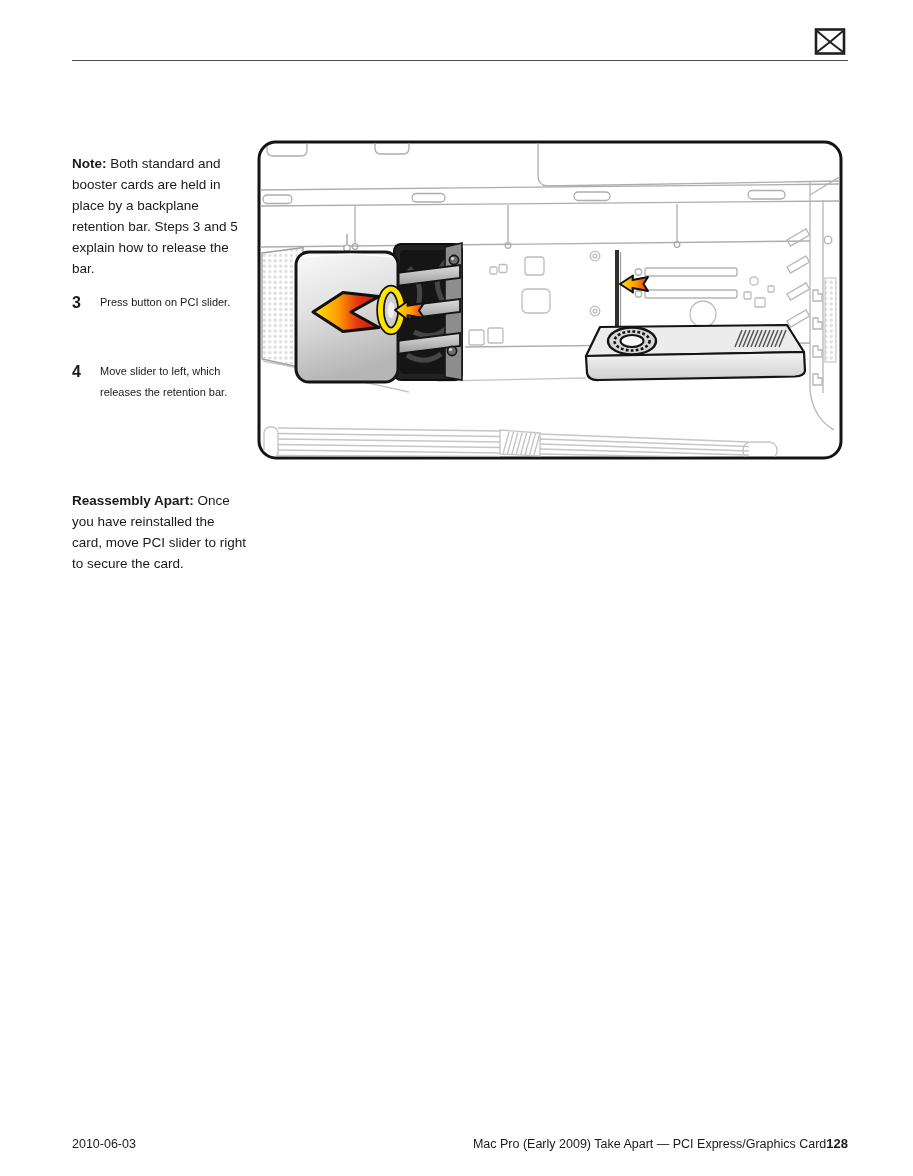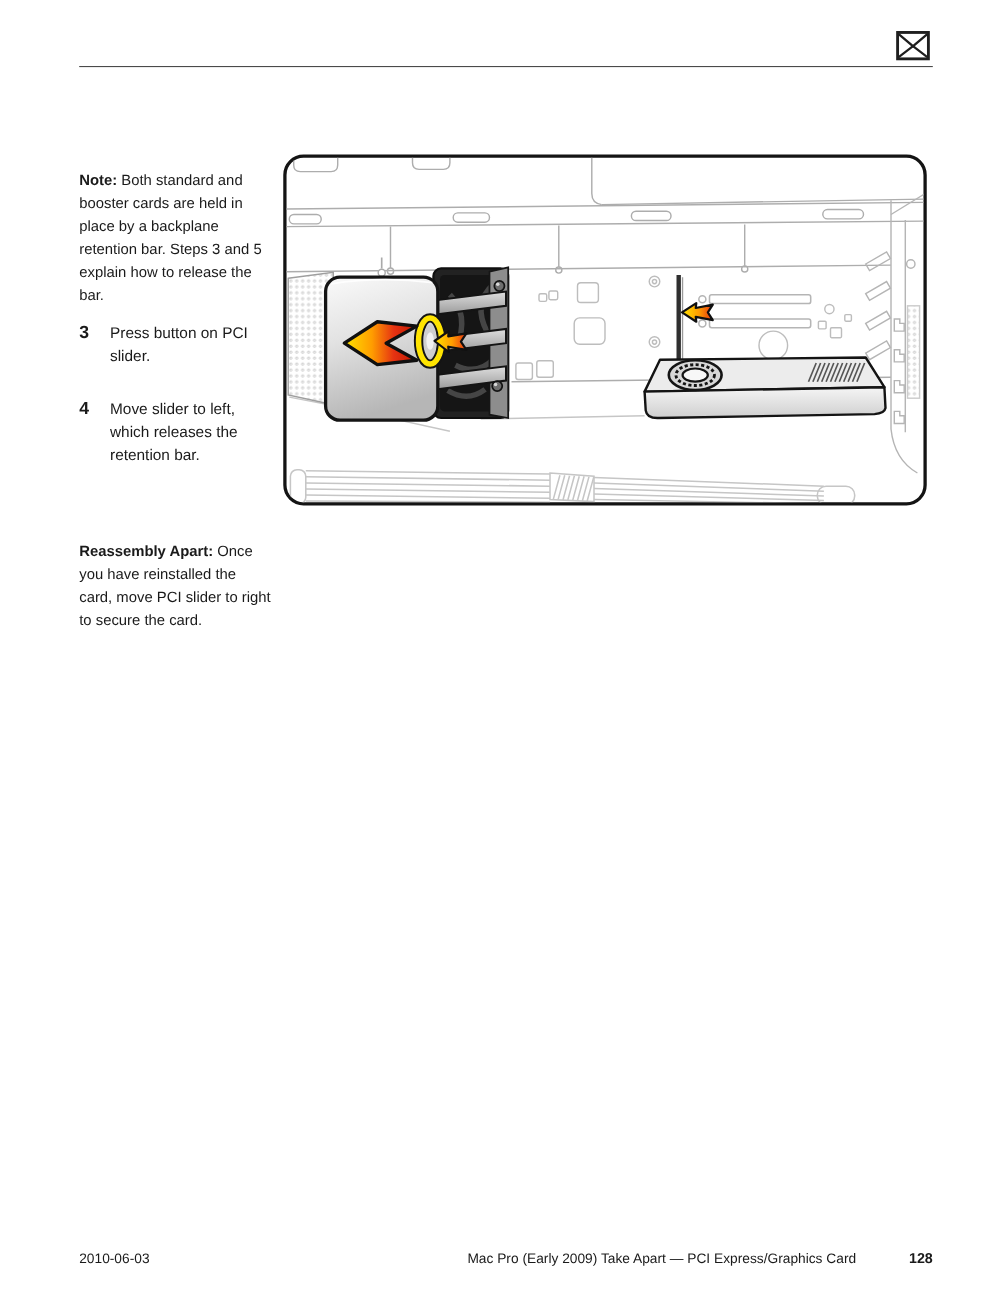--- a/index.html
+++ b/index.html
@@ -10,30 +10,30 @@
   
   .header-rule{position:absolute;left:72px;top:60px;width:776px;border-top:1.6px solid #4a4a4a;}
   .mail-icon{position:absolute;left:813px;top:26px;width:34px;height:31px;cursor:pointer;}
   
   .side-note{position:absolute;left:72px;width:176px;font-size:13.5px;line-height:21px;}
   .side-note b{font-weight:bold;}
   #note{top:139px;}
   #reassembly{top:476px;}
   .step{position:absolute;left:72px;display:flex;}
   .step-num{width:28px;font-size:16px;font-weight:bold;line-height:21px;}
-  .step-text{width:142px;font-size:14px;line-height:21px;}
+  .step-text{width:142px;font-size:11px;line-height:21px;}
   #step-3{top:292px;}
   #step-4{top:361px;}
   
   .figure{position:absolute;left:257px;top:140px;width:586px;height:320px;margin:0;}
   
   .footer{position:absolute;left:72px;top:1136px;width:776px;display:flex;
           justify-content:space-between;align-items:baseline;font-size:12.5px;}
   .footer-right{display:flex;gap:0;align-items:baseline;}
-  .page-num{font-weight:bold;font-size:13px;margin-left:48px;}
+  .page-num{font-weight:bold;font-size:13px;}
 </style>
 </head>
 <body>
 
 <div class="page">
 
   <svg class="mail-icon" viewBox="0 0 34 31">
     <rect x="3" y="3.5" width="28" height="24" fill="#ffffff" stroke="#1f1f1f" stroke-width="2.6"></rect>
     <path d="M4,5 L17,16 L30,5" fill="none" stroke="#1f1f1f" stroke-width="2"></path>
     <path d="M4,26 L17,16 M30,26 L17,16" fill="none" stroke="#1f1f1f" stroke-width="2"></path>

